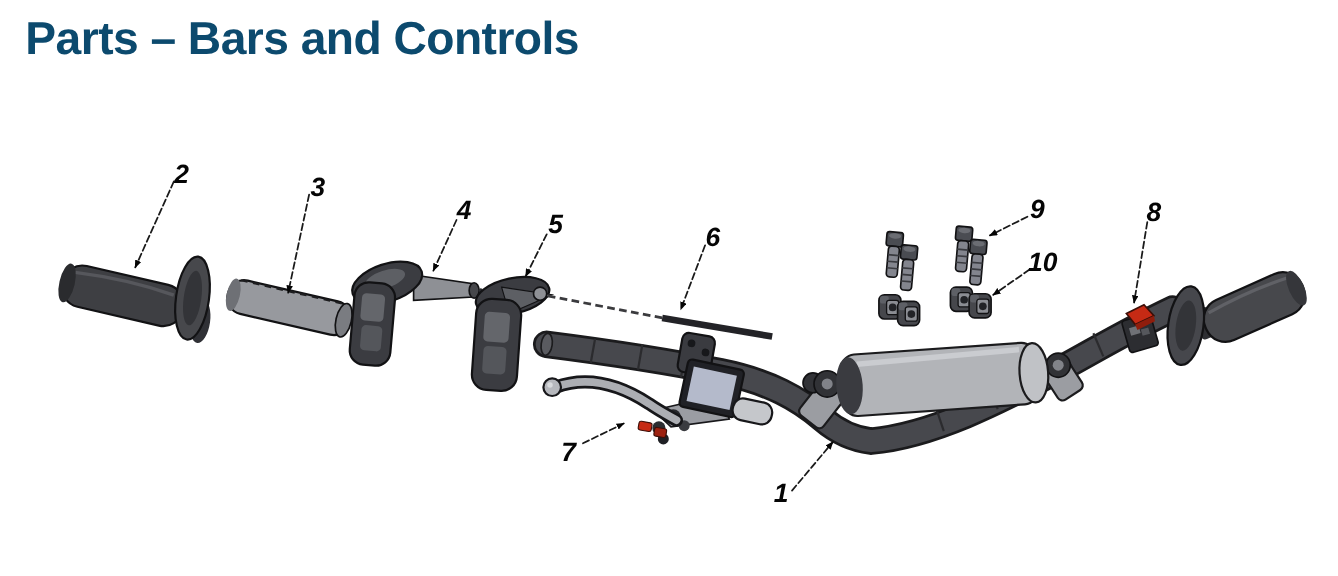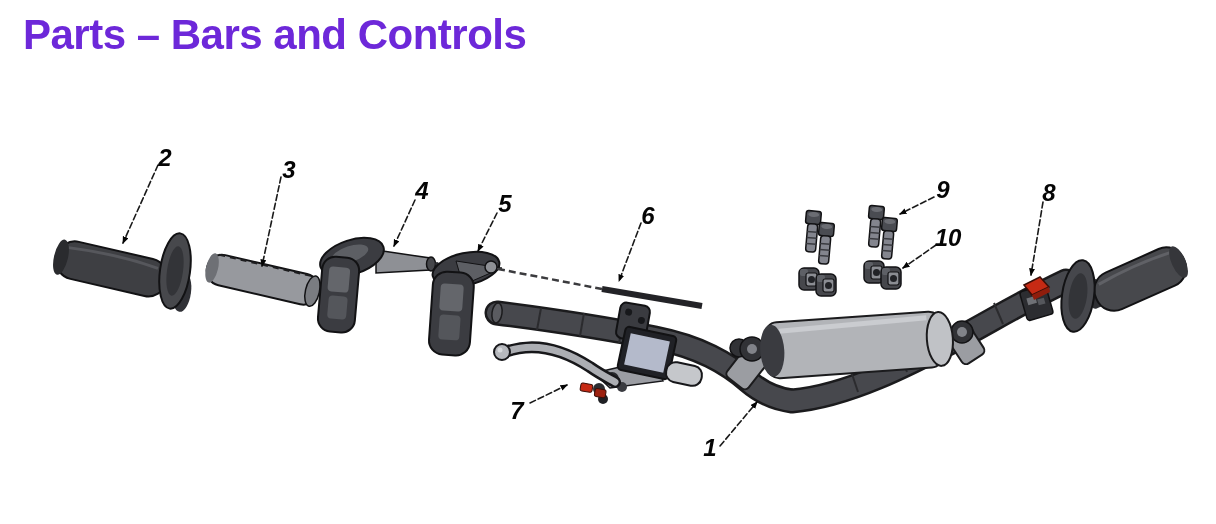--- a/index.html
+++ b/index.html
@@ -11,21 +11,21 @@
     font-family:"Liberation Sans", sans-serif;
   }
   .page-title{
     position:absolute;
     left:23px;top:13px;
     margin:0;
     font-size:42px;
     line-height:1.05;
     font-weight:700;
     letter-spacing:-0.5px;
-    color:#6d28d9;
+    color:#0c4a6e;
   }
   .diagram-svg{position:absolute;left:0;top:0;}
   .callout-num{
     font-family:"Liberation Sans", sans-serif;
     font-weight:700;
     font-style:italic;
     font-size:24px;
     fill:#050505;
   }
 </style>

